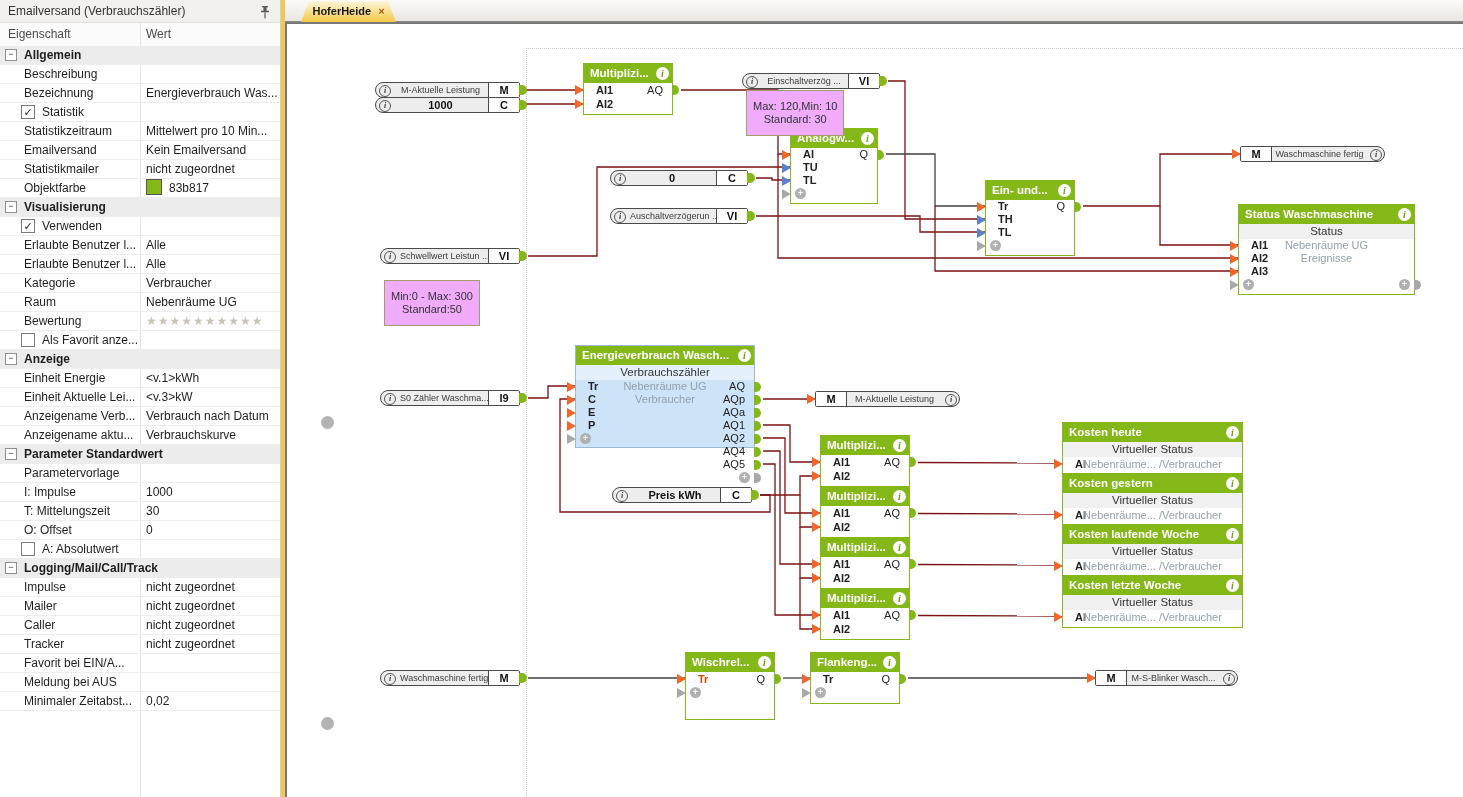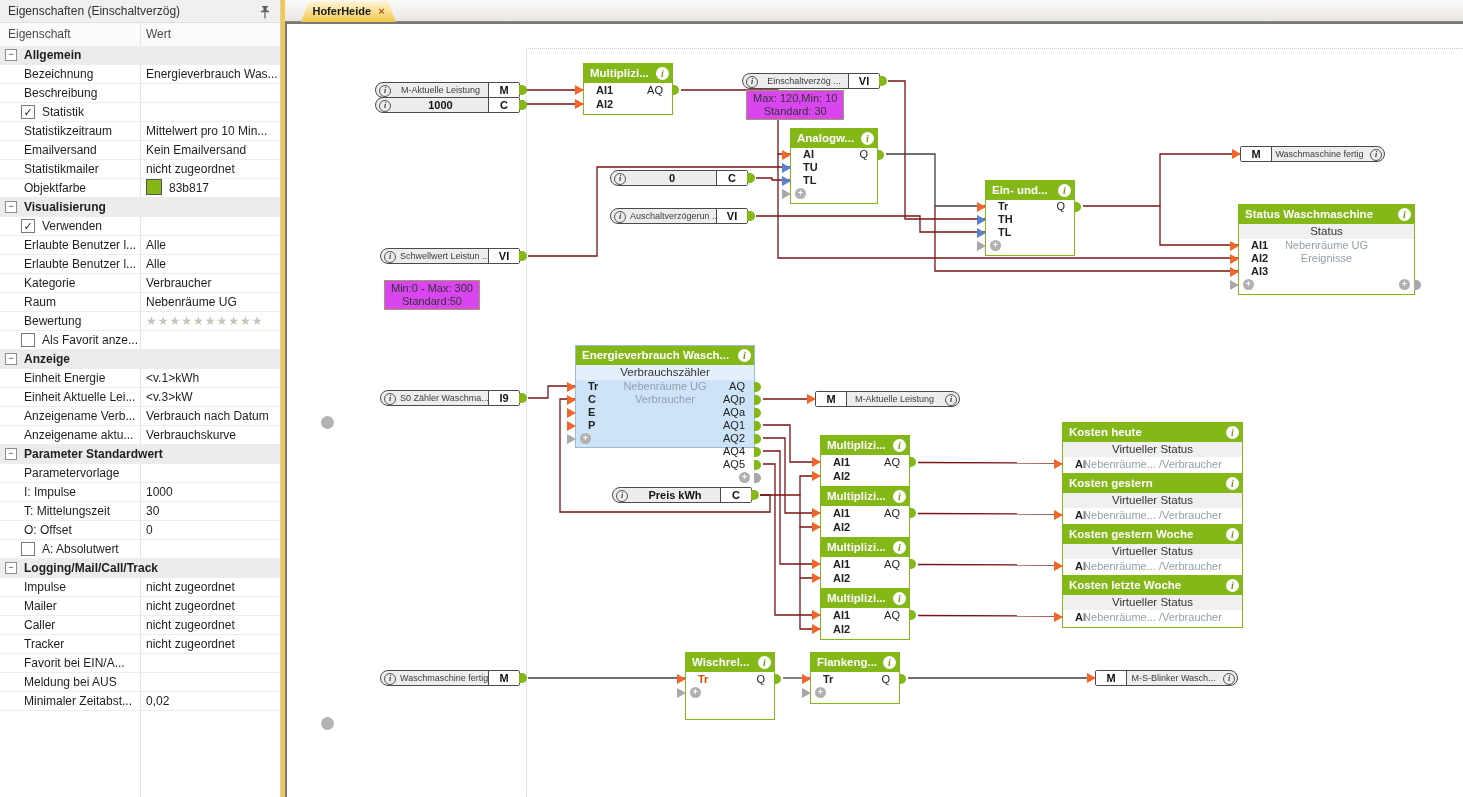--- a/index.html
+++ b/index.html
@@ -80,52 +80,52 @@
          font:italic bold 8px/10px "Liberation Serif",serif;text-align:center;color:#333;flex:none;}
   .plabel{flex:1;text-align:center;color:#3c3c3c;font:9px/14px "Liberation Sans",sans-serif;
           white-space:nowrap;overflow:hidden;padding:0 2px;}
   .plabel.big{font:bold 11px/14px "Liberation Sans",sans-serif;color:#111;}
   .ptype{width:30px;background:#fff;text-align:center;font:bold 11px/14px "Liberation Sans",sans-serif;color:#111;flex:none;}
   .pill.in .ptype{border-left:1px solid #4a4a4a;}
   .pill.out .ptype{border-right:1px solid #4a4a4a;}
   .pnub{position:absolute;right:-8px;top:2px;width:8px;height:10px;border-radius:0 6px 6px 0;background:#84b819;}
   .parr{position:absolute;left:-9px;top:2px;width:0;height:0;border:5px solid transparent;border-right:0;border-left:9px solid #f1662a;}
 
-  .tip{position:absolute;background:#d946ef;border:1px solid #a39b6a;color:#333;z-index:5;
-       font:11px/13px "Liberation Sans",sans-serif;padding:1px 6px;text-align:center;white-space:nowrap;}
+  .tip{position:absolute;background:#f0abfc;border:1px solid #a39b6a;color:#333;z-index:5;
+       font:11px/13px "Liberation Sans",sans-serif;padding:9px 6px;text-align:center;white-space:nowrap;}
 </style>
 </head>
 <body>
 
 <div id="app">
 
   <div class="panel">
-    <div class="panel-title">Eigenschaften (Einschaltverzög)</div>
+    <div class="panel-title">Emailversand (Verbrauchszähler)</div>
     <span class="pin">
       <svg width="10" height="13" viewBox="0 0 10 13">
           <path d="M2 0h6v1.3H6.6v3.4H9v1.5H1V4.7h2.4V1.3H2z M4.4 6.4h1.2V12L5 12.8 4.4 12z" fill="#5a5a5a"></path>
         </svg>
     </span>
     <div class="panel-head">
       <span class="ph1">Eigenschaft</span>
       <span class="ph2">Wert</span>
     </div>
     <div class="col-line"></div>
     <div id="prows">
         <div class="prow sect">
           <span class="collapse">−</span>
           <span class="slbl">Allgemein</span>
         </div>
         <div class="prow">
+          <span class="plab">Beschreibung</span>
+          <span class="pval"></span>
+        </div>
+        <div class="prow">
           <span class="plab">Bezeichnung</span>
           <span class="pval">Energieverbrauch Was...</span>
-        </div>
-        <div class="prow">
-          <span class="plab">Beschreibung</span>
-          <span class="pval"></span>
         </div>
         <div class="prow">
           <span class="cb">✓</span>
           <span class="plab ck">Statistik</span>
           <span class="pval"></span>
         </div>
         <div class="prow">
           <span class="plab">Statistikzeitraum</span>
           <span class="pval">Mittelwert pro 10 Min...</span>
         </div>
@@ -512,21 +512,21 @@
       <div class="bbody">
         <div class="bsub">Virtueller Status</div>
         <div class="brow" style="height: 14px; line-height: 14px;">
           <i class="arr o" style="top: 2px;"></i>
           <span class="plbl">AI</span>
           <span class="pctr">Nebenräume...  /Verbraucher</span>
         </div>
       </div>
     </div>
     <div class="block" style="left: 1062px; top: 524px; width: 181px; height: 53px;">
-      <div class="bhead"><span class="btitle">Kosten gestern Woche</span><span class="binfo">i</span></div>
+      <div class="bhead"><span class="btitle">Kosten laufende Woche</span><span class="binfo">i</span></div>
       <div class="bbody">
         <div class="bsub">Virtueller Status</div>
         <div class="brow" style="height: 14px; line-height: 14px;">
           <i class="arr o" style="top: 2px;"></i>
           <span class="plbl">AI</span>
           <span class="pctr">Nebenräume...  /Verbraucher</span>
         </div>
       </div>
     </div>
     <div class="block" style="left: 1062px; top: 575px; width: 181px; height: 53px;">

